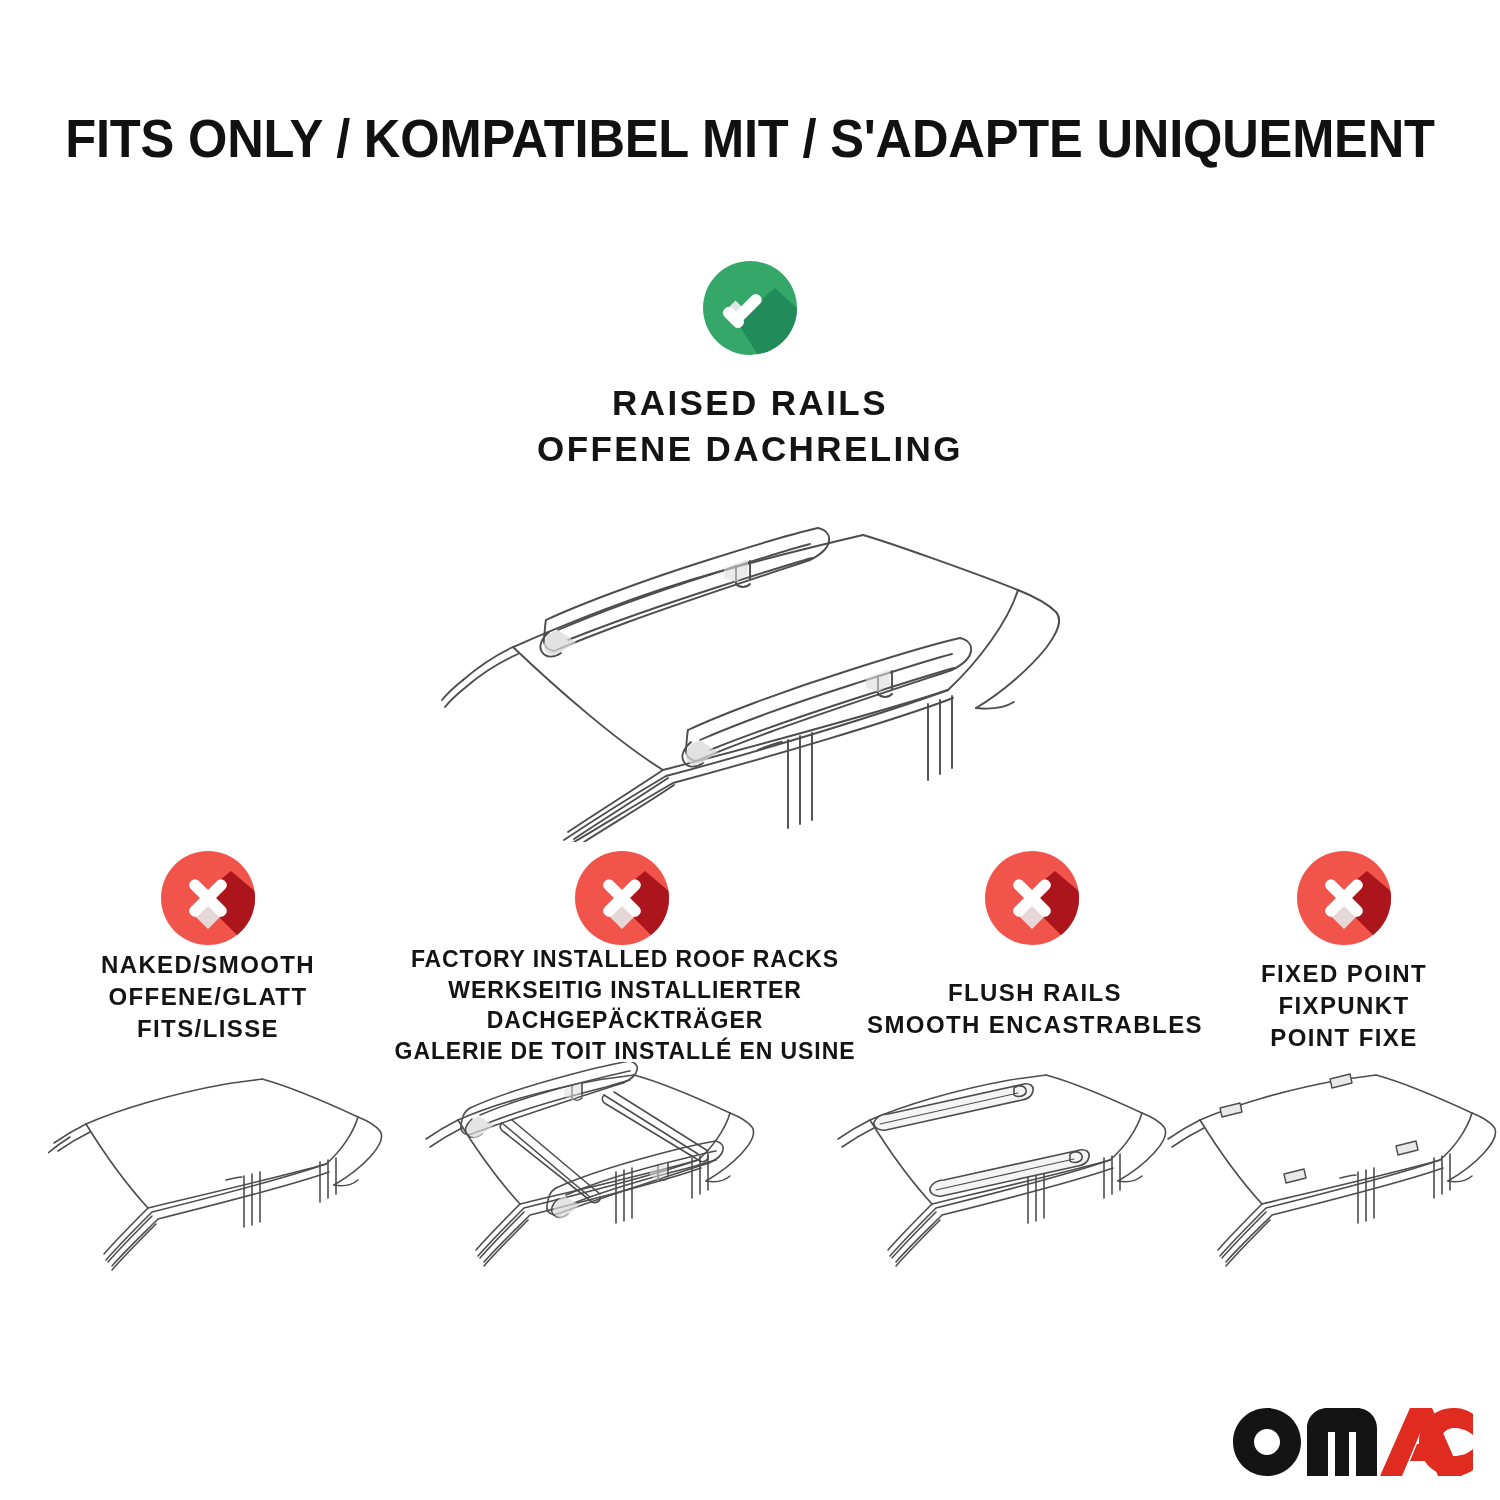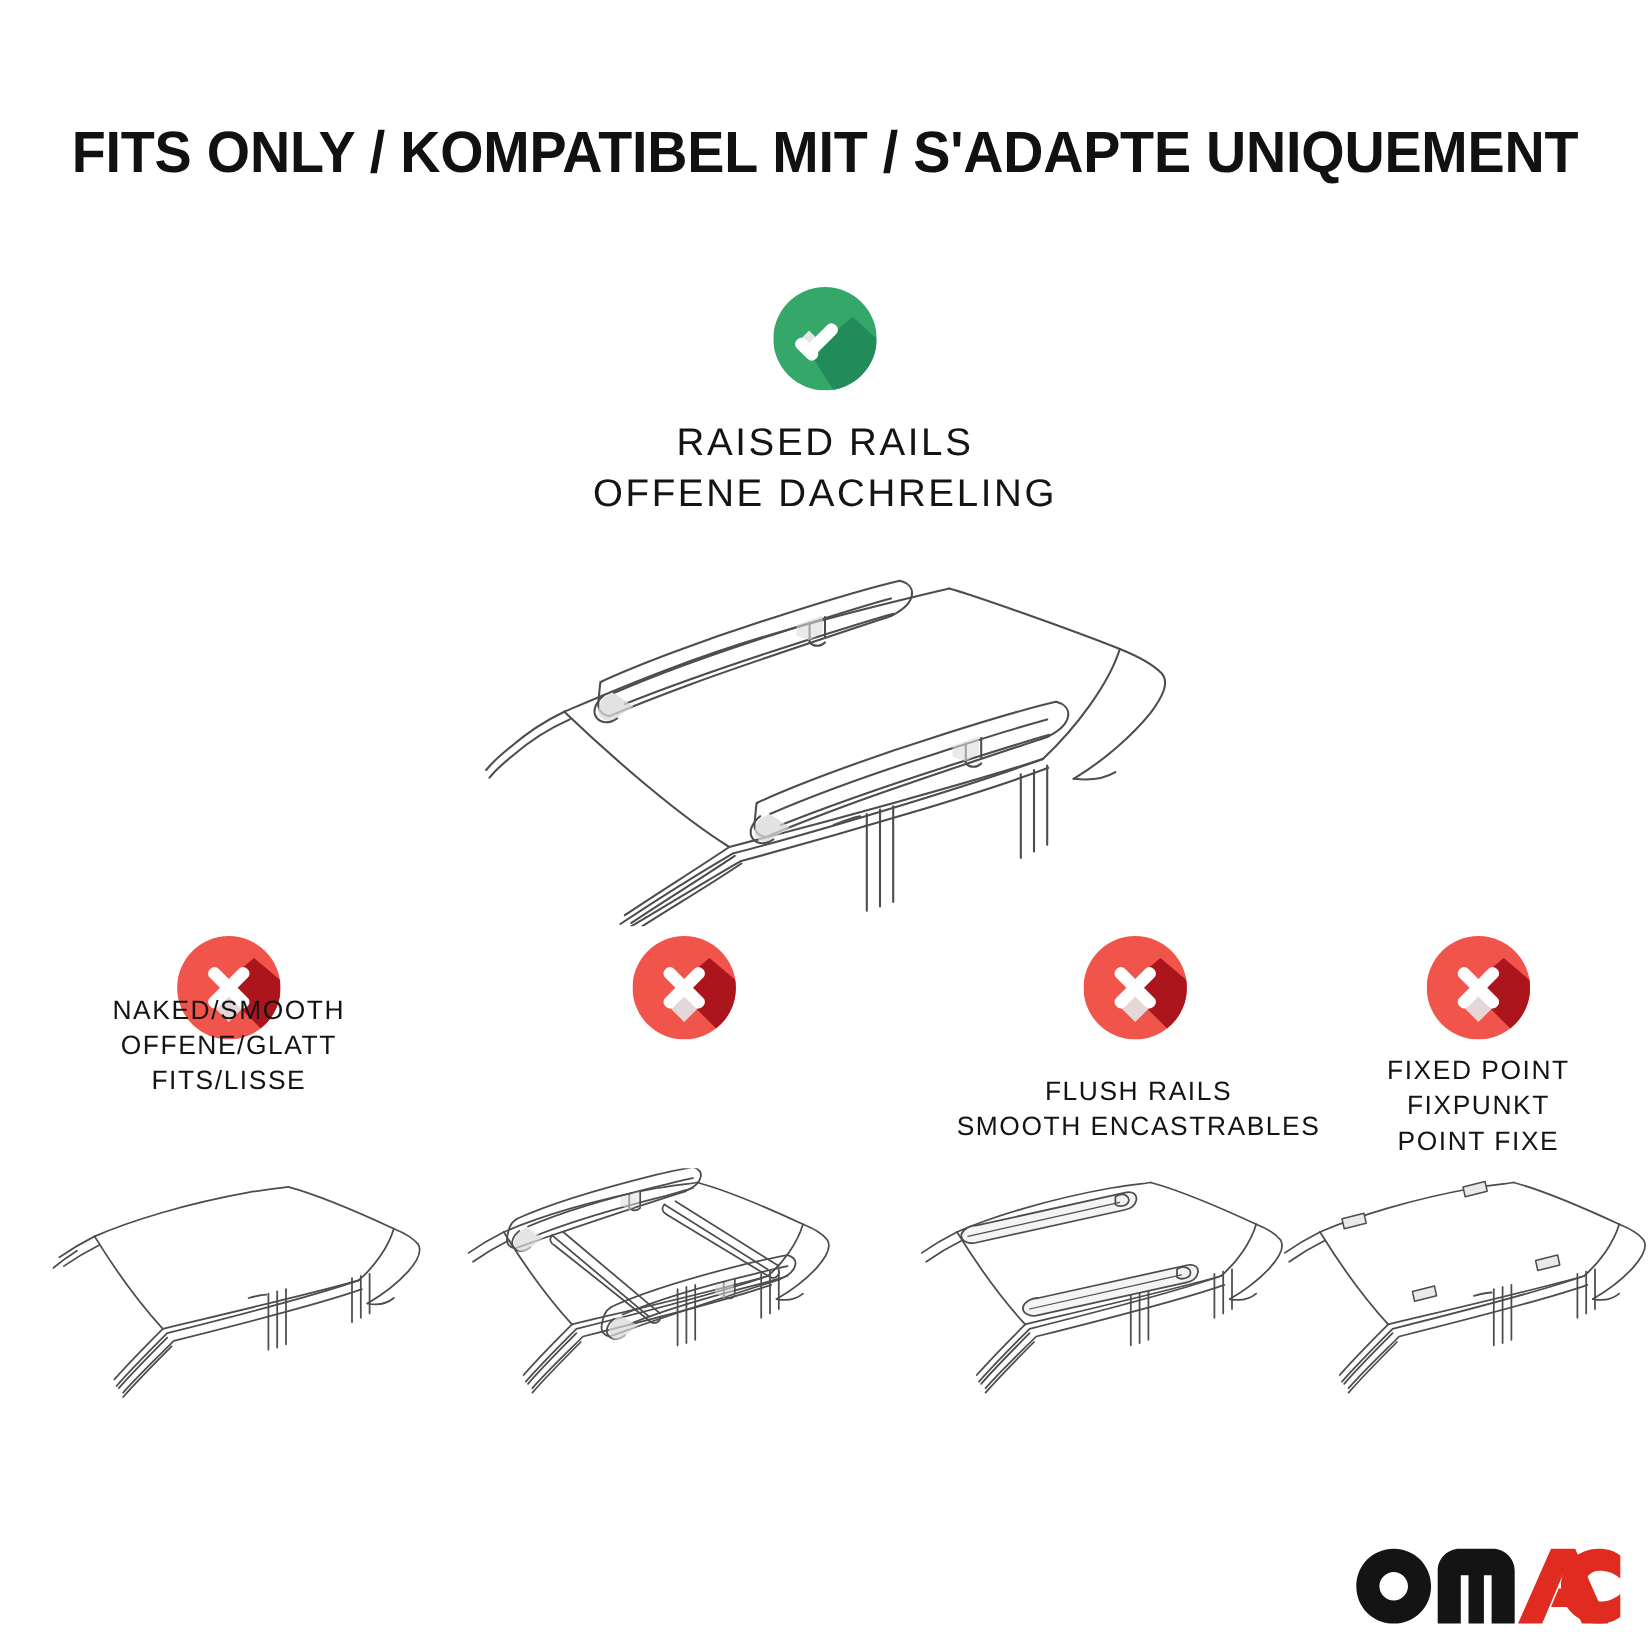--- a/index.html
+++ b/index.html
@@ -30,21 +30,21 @@
   
   .icon-wrap{position:absolute;}
   .icon-wrap svg{display:block;}
 
   
   .label{
     position:absolute;
     text-align:center;
     color:#141414;
     font-family:"Liberation Sans","DejaVu Sans",sans-serif;
-    font-weight:400;
+    font-weight:700;
     line-height:1.30;
     white-space:nowrap;
   }
   .label .ln{display:block;}
 
   .label-main{
     font-size:35px;
     letter-spacing:2.4px;
     line-height:1.32;
   }
@@ -179,21 +179,21 @@
       <g clip-path="url(#xc1)">
           <rect x="47" y="47" width="22" height="22" fill="#e3e6e8" opacity="0.9" transform="rotate(45 47 47)"></rect>
         </g>
       <g fill="#ffffff">
         <rect x="41.3" y="23.0" width="11.4" height="48.0" rx="5.2" transform="rotate(45 47 47)"></rect>
         <rect x="41.3" y="23.0" width="11.4" height="48.0" rx="5.2" transform="rotate(-45 47 47)"></rect>
       </g>
     </svg>
   </div>
 
-  <div class="label label-sub" style="left:28px;top:903px;width:360px;">
+  <div class="label label-sub" style="left:28px;top:949px;width:360px;">
     <span class="ln">NAKED/SMOOTH</span>
     <span class="ln">OFFENE/GLATT</span>
     <span class="ln">FITS/LISSE</span>
   </div>
 
   <div class="draw" style="left:48px;top:1062px;width:360px;height:220px;">
     <svg width="360" height="220" viewBox="0 0 360 220">
       <g fill="none" stroke="#4d4d4d" stroke-width="1.6" stroke-linejoin="round" stroke-linecap="round">
         <path d="M38 62 C70 48 122 32 178 22 C196 19 208 18 214 17"></path>
         <path d="M214 17 C240 24 282 42 310 55"></path>
@@ -235,20 +235,26 @@
       <g clip-path="url(#xc2)">
           <rect x="47" y="47" width="22" height="22" fill="#e3e6e8" opacity="0.9" transform="rotate(45 47 47)"></rect>
         </g>
       <g fill="#ffffff">
         <rect x="41.3" y="23.0" width="11.4" height="48.0" rx="5.2" transform="rotate(45 47 47)"></rect>
         <rect x="41.3" y="23.0" width="11.4" height="48.0" rx="5.2" transform="rotate(-45 47 47)"></rect>
       </g>
     </svg>
   </div>
 
+  <div class="label label-sub narrow" style="left:385px;top:944px;width:480px;">
+    <span class="ln">FACTORY INSTALLED ROOF RACKS</span>
+    <span class="ln">WERKSEITIG INSTALLIERTER</span>
+    <span class="ln">DACHGEPÄCKTRÄGER</span>
+    <span class="ln">GALERIE DE TOIT INSTALLÉ EN USINE</span>
+  </div>
 
   <div class="draw" style="left:408px;top:1062px;width:380px;height:220px;">
     <svg width="380" height="220" viewBox="0 0 380 220">
       <g fill="none" stroke="#4d4d4d" stroke-width="1.6" stroke-linejoin="round" stroke-linecap="round">
 
         <path d="M50 58 C82 44 134 28 190 18 C208 15 220 14 226 13"></path>
         <path d="M226 13 C252 20 294 38 322 51"></path>
         <path d="M322 51 C317 68 304 86 290 98"></path>
         <path d="M290 98 C248 110 162 130 112 142"></path>
         <path d="M112 142 C90 118 66 84 50 58"></path>

